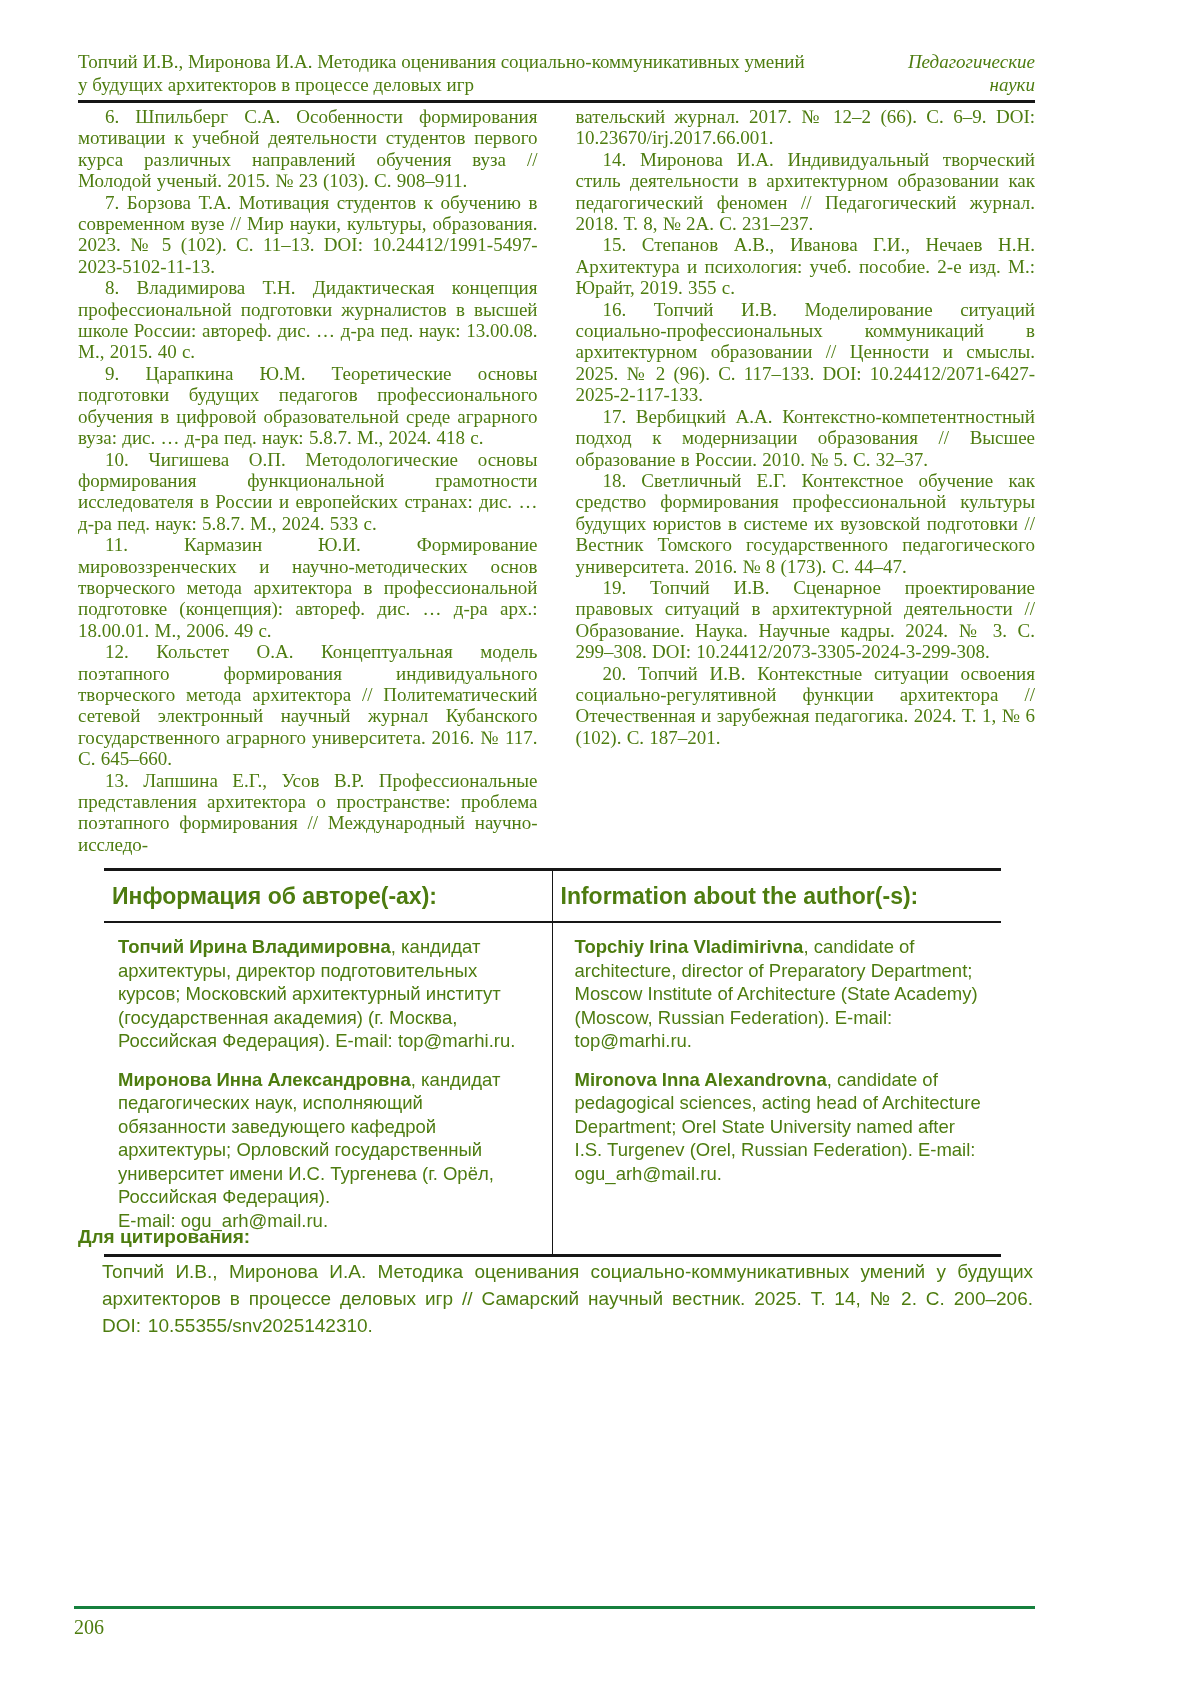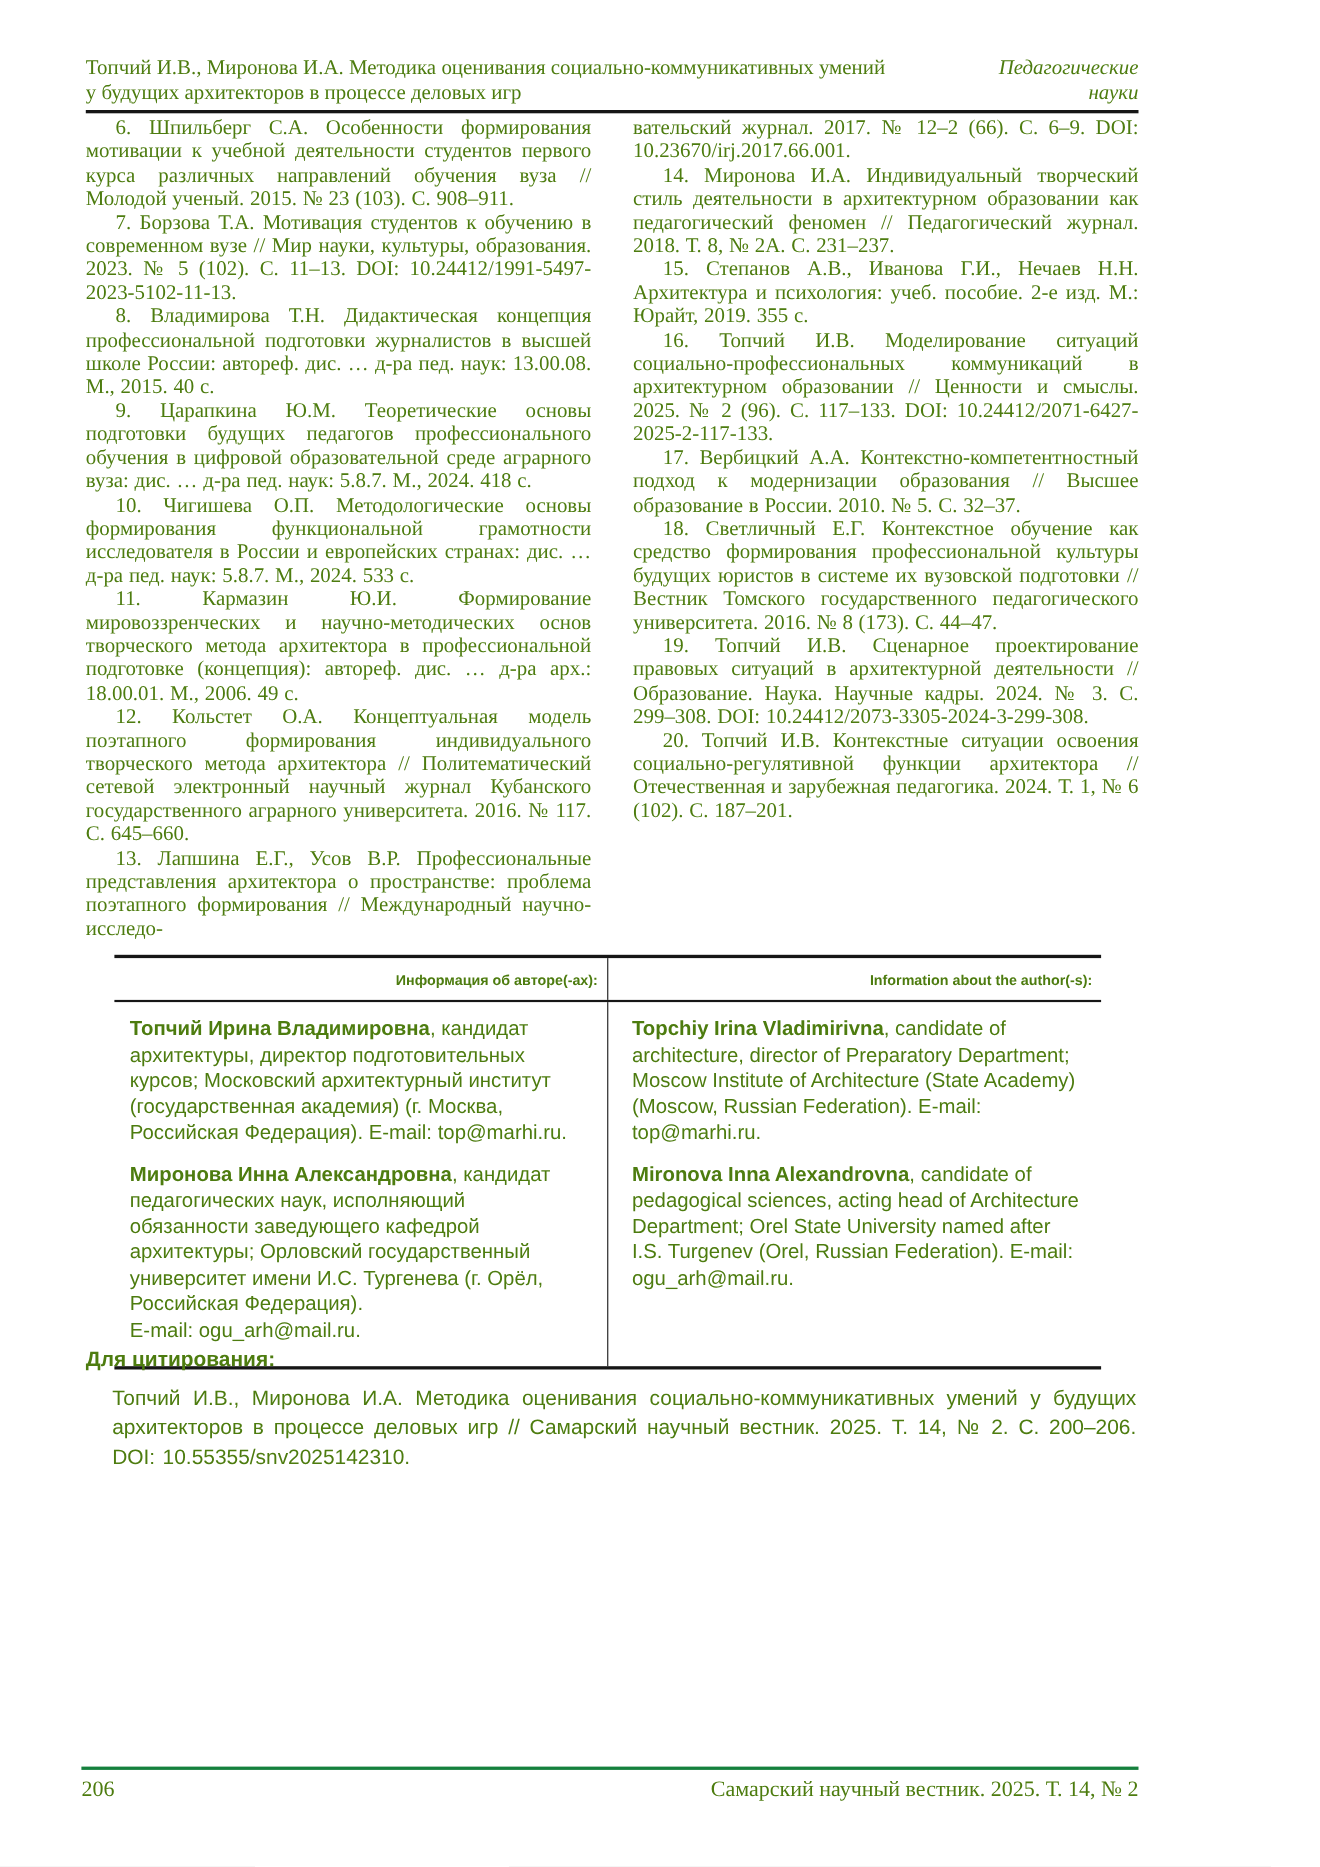--- a/index.html
+++ b/index.html
@@ -41,23 +41,23 @@
     font-family:"Liberation Sans",sans-serif;
     border-top:3px solid #161616;
     border-bottom:3px solid #161616;
   }
   .it-header{
     display:flex;
     border-bottom:2px solid #161616;
   }
   .it-header .cell{
     width:50%;
-    text-align:right;
+    text-align:left;
     font-weight:bold;
-    font-size:13px;
+    font-size:23px;
     padding:12px 8px 11px 8px;
     box-sizing:border-box;
   }
   .it-body{display:flex;}
   .cell-l{border-right:1.5px solid #161616;}
   .it-body .cell{
     width:50%;
     box-sizing:border-box;
     padding:12px 18px 22px 14px;
     font-size:18.5px;line-height:23.5px;
@@ -153,16 +153,15 @@
     </div>
   </div>
 
   <div class="citation">
     <div class="citation-label">Для цитирования:</div>
     <p class="citation-text">Топчий И.В., Миронова И.А. Методика оценивания социально-коммуникативных умений у будущих архитекторов в процессе деловых игр // Самарский научный вестник. 2025. Т. 14, № 2. С. 200–206. DOI: 10.55355/snv2025142310.</p>
   </div>
 
   <div class="page-footer">
     <span>206</span>
-    <span>Самарский научный вестник. 2025. Т. 14, № 2</span>
   </div>
 
 </div>
 
 </body></html>

